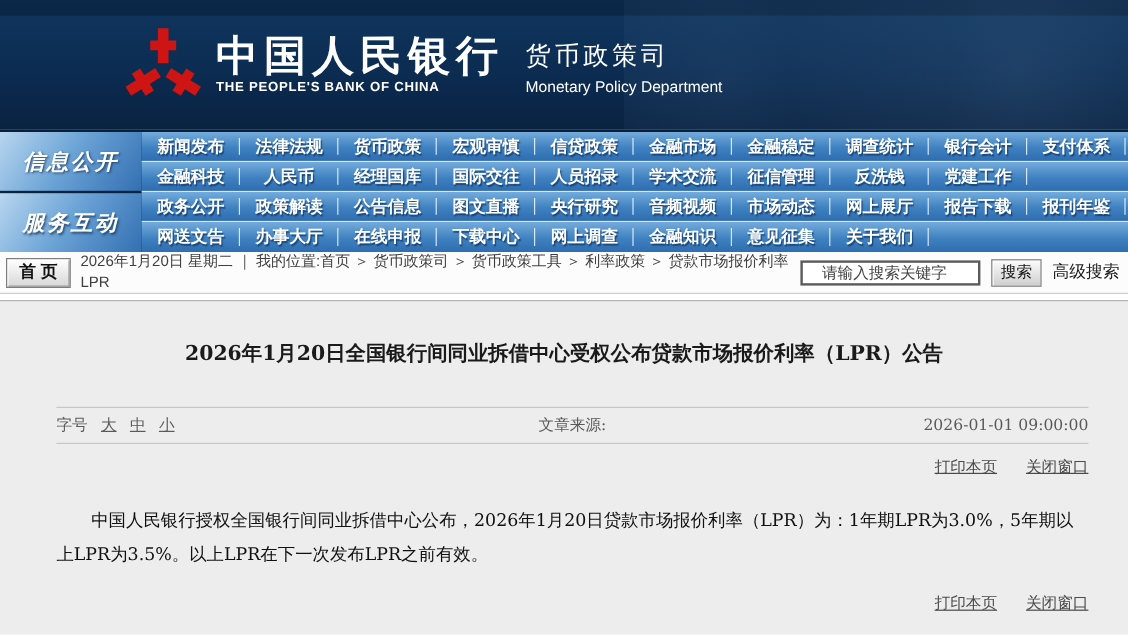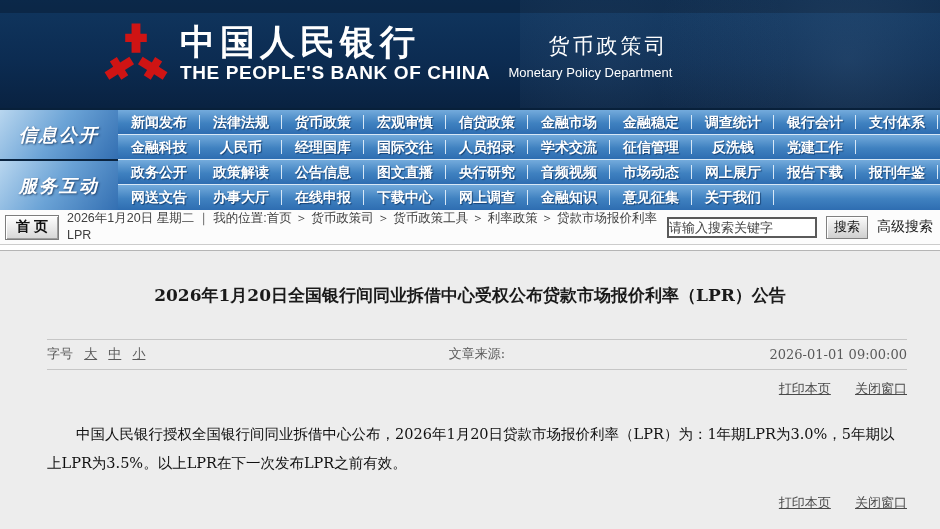--- a/index.html
+++ b/index.html
@@ -14,23 +14,23 @@
                  background:rgba(4,18,38,.38); }
   .hdr::after { content:''; position:absolute; top:0; bottom:0; right:0; width:420px;
                 background:
                   radial-gradient(circle at 78% 55%, rgba(130,170,210,.16), transparent 58%),
                   radial-gradient(circle at 20% 60%, rgba(130,170,210,.10), transparent 55%);
                 pointer-events:none; }
   .logo { margin-left:104px; width:64px; height:66px; position:relative; z-index:2; }
   .bank { margin-left:12px; position:relative; z-index:2; }
   .bank-cn { color:#fff; font-family:"DejaVu Serif", serif; font-weight:bold;
              font-size:35px; letter-spacing:5px; line-height:1.05; }
-  .bank-en { color:#fff; font-size:19px; font-weight:bold; letter-spacing:.6px; margin-top:1px; }
+  .bank-en { color:#fff; font-size:11px; font-weight:bold; letter-spacing:.6px; margin-top:1px; }
   .dept { margin-left:18px; position:relative; z-index:2; padding-top:4px; }
-  .dept-cn { color:#fff; font-size:21px; letter-spacing:3px;margin-left:40px; }
+  .dept-cn { color:#fff; font-size:21px; letter-spacing:3px; }
   .dept-en { color:#fff; font-size:13px; margin-top:5px; }
 
   
   .nav { display:flex; background:var(--dark_line); border-top:2px solid #08203a; }
   .nav-labels { width:118px; display:flex; flex-direction:column; gap:2px; }
   .nav-label { flex:1; display:flex; align-items:center; justify-content:center;
                color:#fff; font-size:18px; font-weight:bold; font-style:italic; letter-spacing:2px;
                text-shadow:1px 1px 2px rgba(20,50,90,.8);
                background:linear-gradient(125deg, var(--label_light) 0%, #6ba3d6 48%, #336fb2 100%); }
   .nav-rows { flex:1; display:flex; flex-direction:column; }
@@ -46,21 +46,21 @@
 
   
   .crumb { height:35px; display:flex; align-items:center; padding:0 7px 0 5px;
            background:#fcfcfc; border-bottom:1px solid #cccccc; }
   .home-btn { width:54px; height:25px; margin-right:8px; font-size:14px; font-weight:bold;
               color:#111; background:linear-gradient(#ffffff,#d6d6d6);
               border:1px solid #7d7d7d; box-shadow:inset 1px 1px 0 #fff, inset -1px -1px 0 #9e9e9e;
               cursor:pointer; font-family:inherit; }
   .crumb-text { flex:1; font-size:12.5px; color:#3f3f3f; line-height:1.35; }
   .search { display:flex; align-items:center; gap:9px; }
-  .search input { width:150px; height:21px; border:2px solid #5a5a5a; padding:0 0;
+  .search input { width:150px; height:21px; border:2px solid #5a5a5a; padding:0 16px;
                   font-size:13px; color:#333; background:#fff; font-family:inherit; }
   .search input::placeholder { color:#444; opacity:1; }
   .search-btn { width:42px; height:23px; font-size:13px; color:#111;
                 background:linear-gradient(#fbfbfb,#cfcfcf);
                 border:1px solid #808080; box-shadow:inset 1px 1px 0 #fff;
                 cursor:pointer; font-family:inherit; }
   .adv { font-size:14px; color:#1a1a1a; text-decoration:none; cursor:pointer; white-space:nowrap;font-family:Liberation Mono, monospace; }
 
   
   .content { flex:1; margin-top:5px; background:var(--content_bg); border-top:1px solid #b5b5b5;

